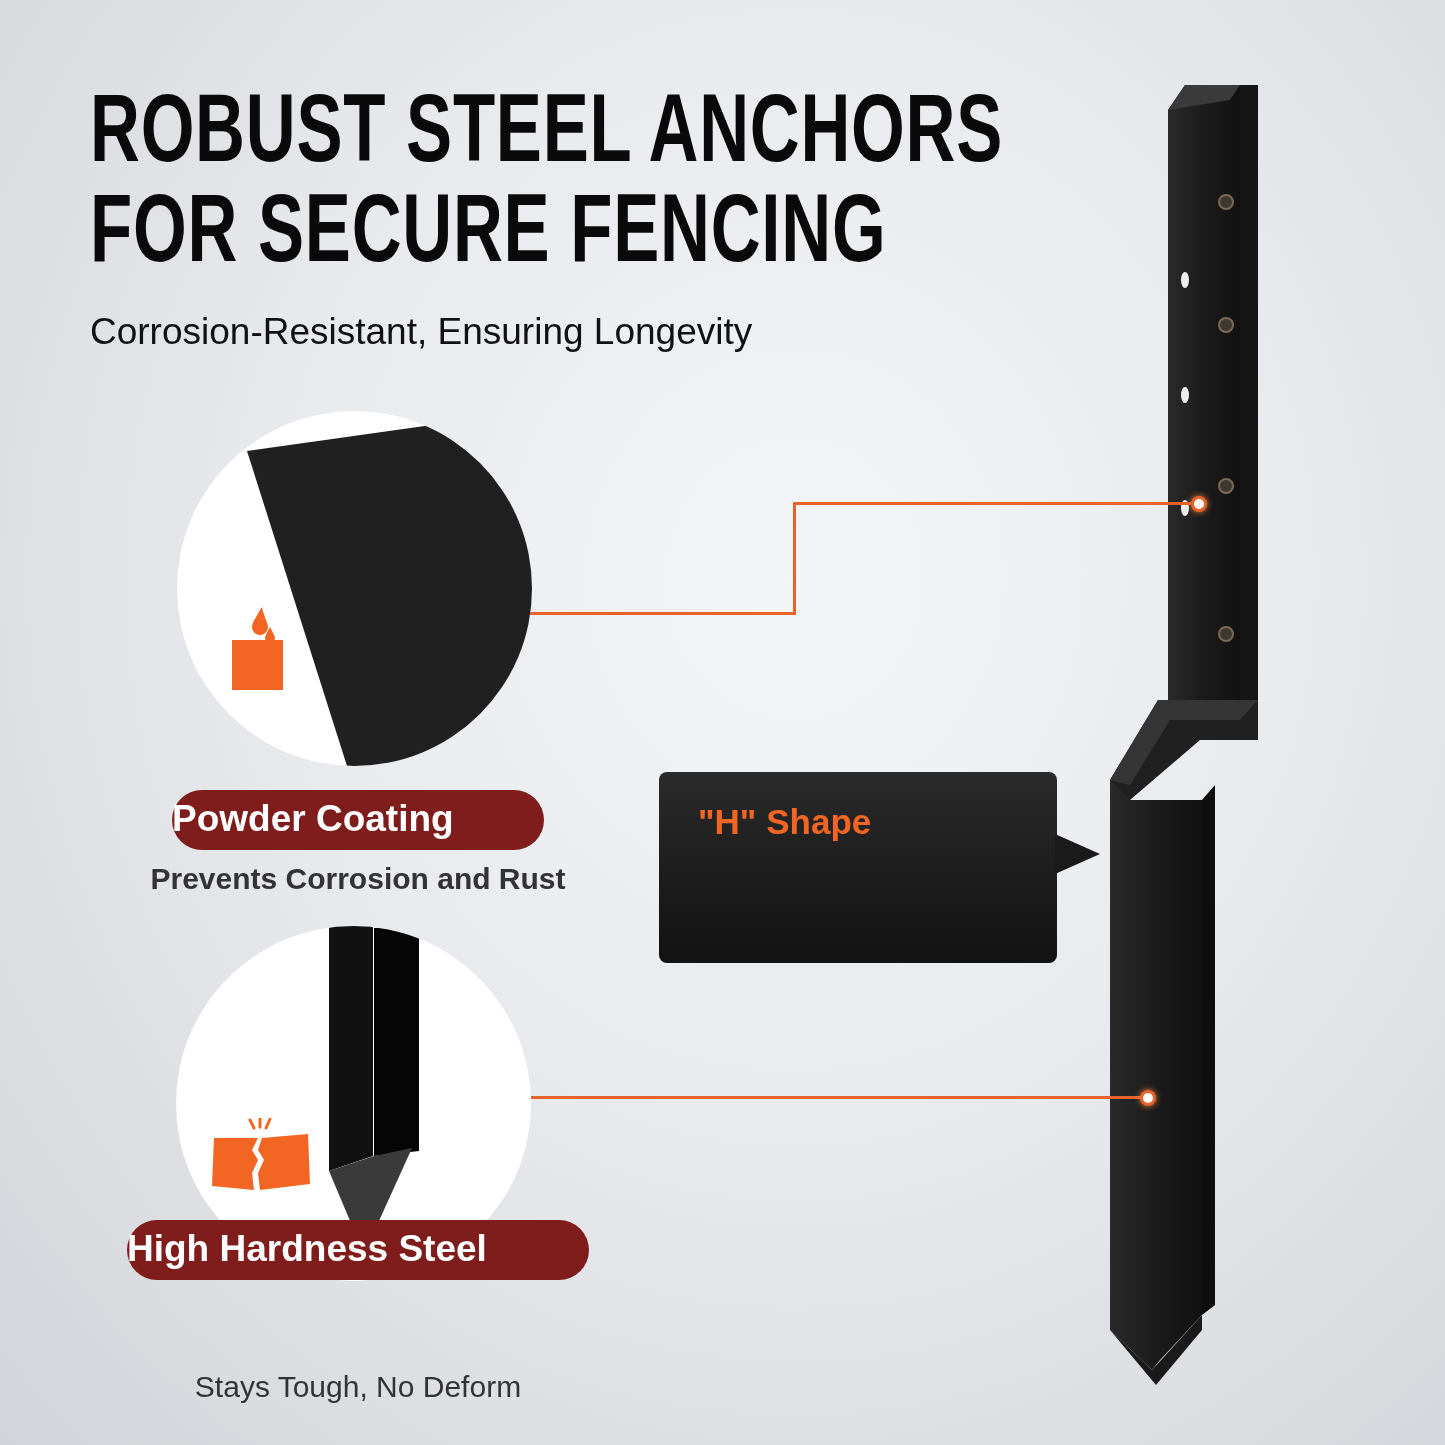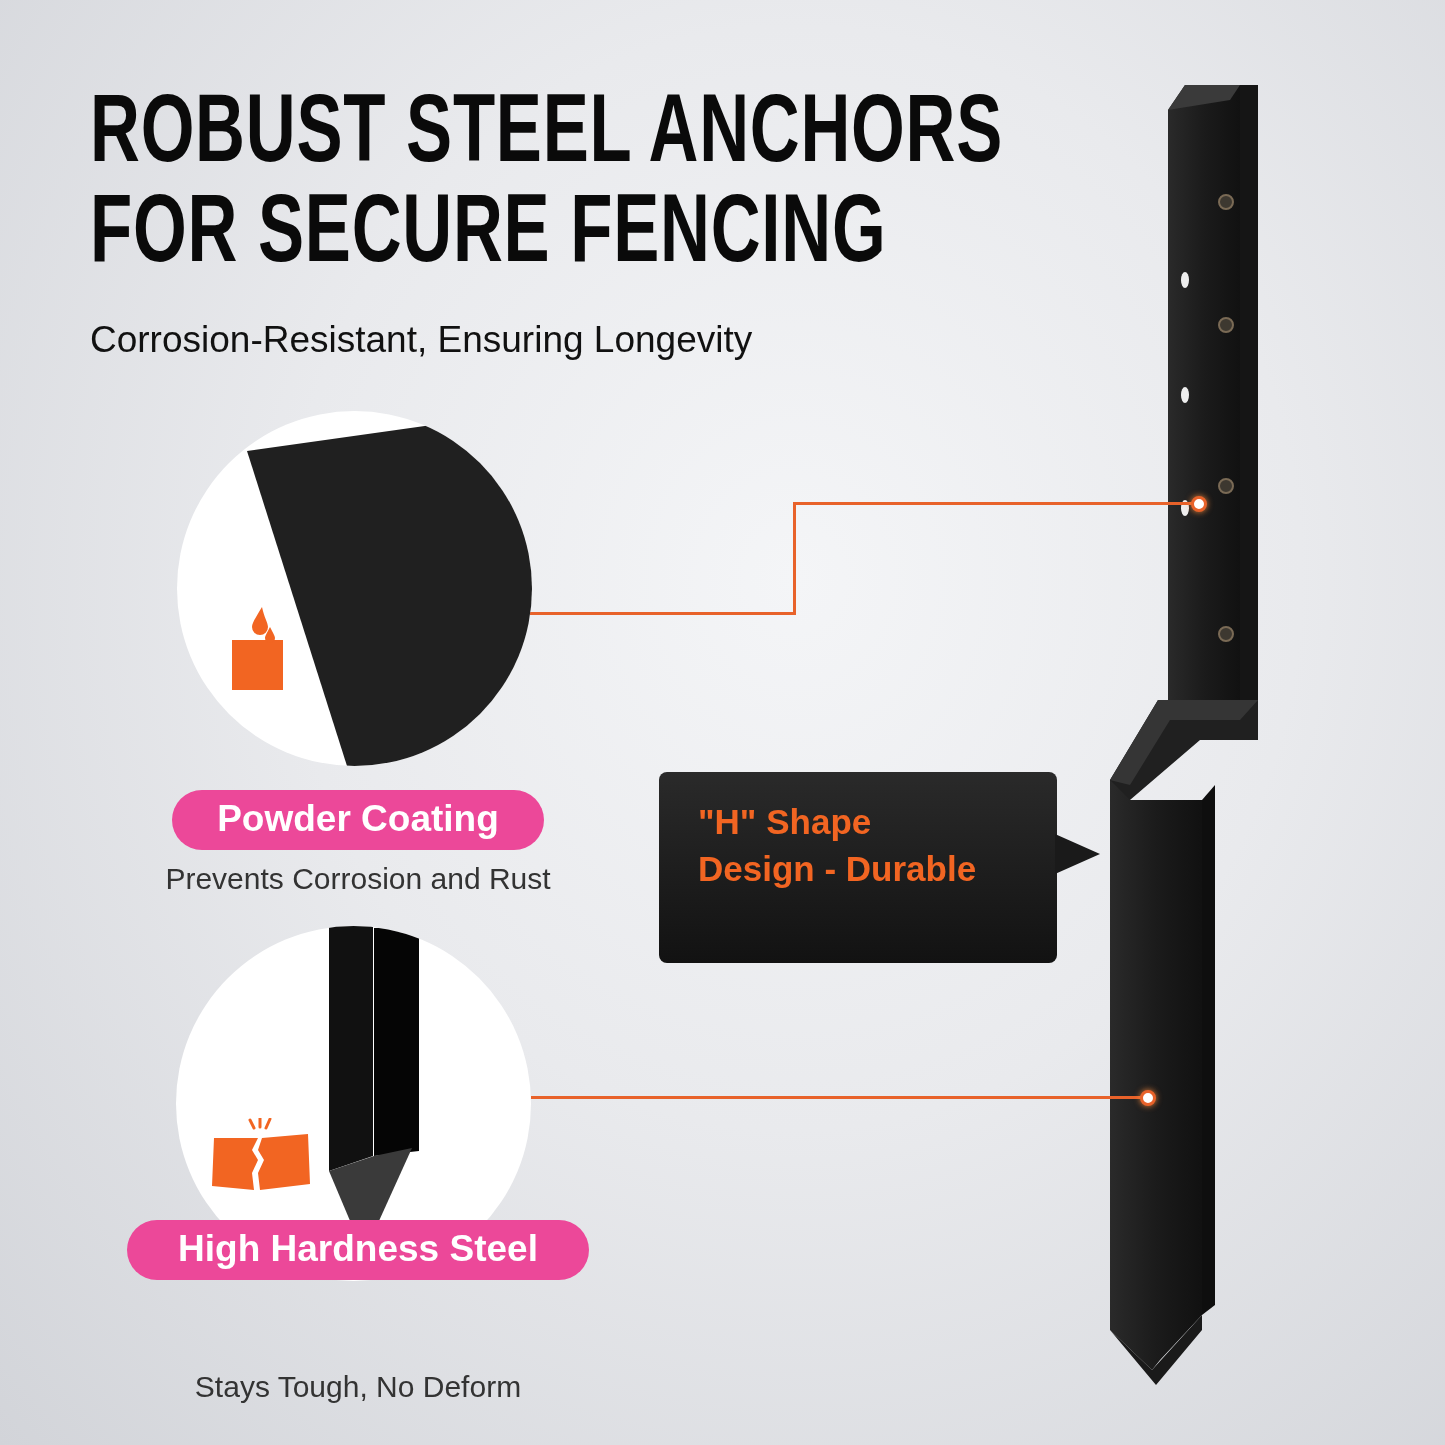--- a/index.html
+++ b/index.html
@@ -11,28 +11,28 @@
   .abs { position:absolute; }
   .headline {
     left:90px; top:78px; margin:0;
     font-family: "Liberation Sans", sans-serif;
     font-weight:bold; font-size:96px; line-height:100px; color:#0a0a0a;
     transform: scaleX(0.72); transform-origin: left top;
     letter-spacing:1px; white-space:nowrap;
   }
   .headline span { display:block; }
   .subtitle {
-    left:90px; top:319px; font-size:37px; color:#111; white-space:nowrap;
+    left:90px; top:311px; font-size:37px; color:#111; white-space:nowrap;
   }
   .circle {
     width:355px; height:355px; border-radius:50%; background:#fff; overflow:hidden;
   }
   .pill {
-    background:#ec4899; color:#fff; font-weight:bold; border-radius:32px;
-    text-align:center; white-space:nowrap;
+    background:#7f1d1d; color:#fff; font-weight:bold; border-radius:32px;
+    text-align:left; white-space:nowrap;
   }
   .caption { color:#333; white-space:nowrap; text-align:center; }
   .line { background:#e8622a; }
   .dot {
     width:10px; height:10px; border-radius:50%; background:#fff;
     border:3px solid #e8622a; box-shadow:0 0 6px rgba(255,140,60,0.9);
   }
   .callout {
     left:659px; top:772px; width:398px; height:191px; border-radius:8px;
     background: linear-gradient(180deg, #2a2a2a 0%, #121212 100%);
@@ -104,21 +104,21 @@
   </svg>
 </div>
 <svg class="abs" style="left:228px; top:605px;" width="66" height="90" viewBox="0 0 66 90">
   <path d="M10 35 L55 35 L55 85 L4 85 L4 35 Z" fill="#f26522"></path>
   <path d="M34 2 C28 12 24 18 24 22 A8 8 0 0 0 40 22 C40 18 36 12 34 2 Z" fill="#f26522"></path>
   <path d="M42 22 C39 28 37 31 37 33 A5 5 0 0 0 47 33 C47 31 45 28 42 22 Z" fill="#f26522"></path>
 </svg>
 <div class="abs pill" style="left:172px; top:790px; width:372px; height:60px; line-height:58px; font-size:37px;">
   <span>Powder Coating</span>
 </div>
-<div class="abs caption" style="left:120px; top:862px; width:476px; font-size:30px;">Prevents Corrosion and Rust</div>
+<div class="abs caption" style="left:120px; top:862px; width:476px; font-size:30px;font-weight:bold;">Prevents Corrosion and Rust</div>
 
 <div class="abs circle" style="left:176px; top:926px;">
   <svg width="355" height="355" viewBox="0 0 355 355">
     <polygon points="153,0 197,0 197,230 153,245" fill="#111"></polygon>
     <polygon points="198,2 243,2 243,225 198,230" fill="#050505"></polygon>
     <polygon points="153,245 198,230 236,222 188,328" fill="#3a3a3a"></polygon>
   </svg>
 </div>
 <svg class="abs" style="left:212px; top:1118px;" width="100" height="75" viewBox="0 0 100 75">
   <path d="M2 20 L46 20 L40 32 L46 42 L40 55 L42 72 L0 68 Z" fill="#f26522"></path>
@@ -131,14 +131,13 @@
 </svg>
 <div class="abs pill" style="left:127px; top:1220px; width:462px; height:60px; line-height:58px; font-size:37px;">
   <span>High Hardness Steel</span>
 </div>
 <div class="abs caption" style="left:120px; top:1370px; width:476px; font-size:30px;text-align:center;">Stays Tough, No Deform</div>
 
 <div class="abs callout"></div>
 <div class="abs callout-tail"></div>
 <div class="abs callout-text">
   <div>"H" Shape</div>
-  <div>Design - Durable</div>
 </div>
 
 </body></html>

